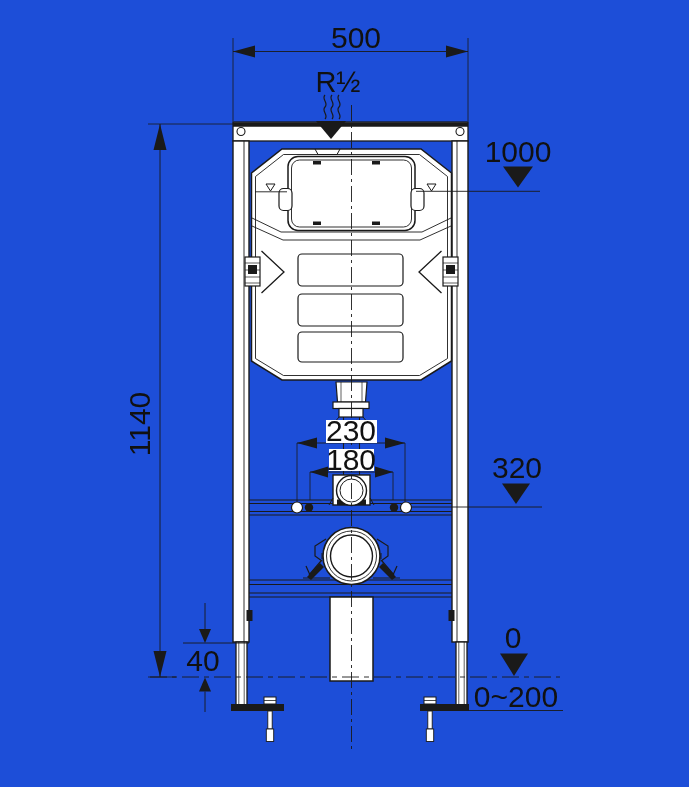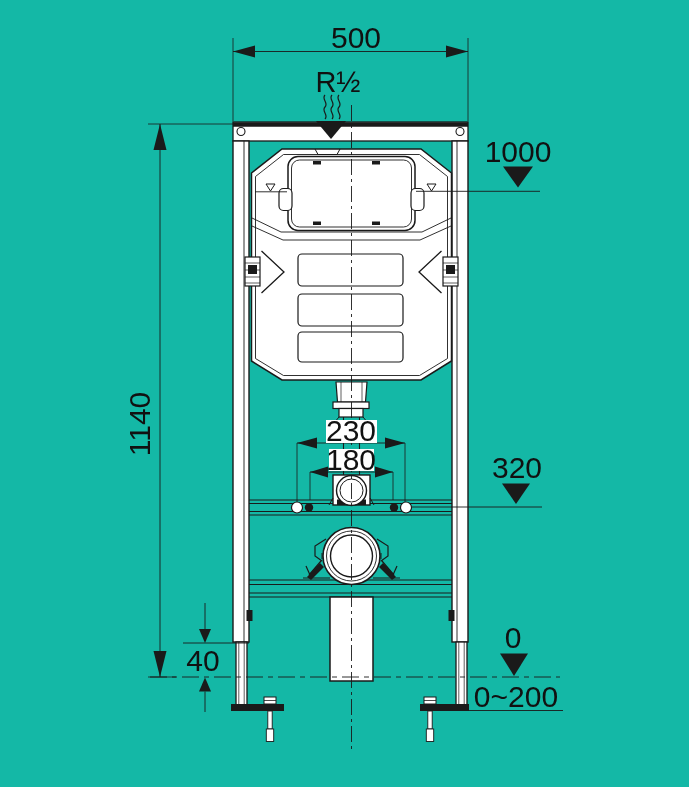--- a/index.html
+++ b/index.html
@@ -1,16 +1,16 @@
 <!DOCTYPE html>
 <html><head>
 <meta charset="utf-8">
 <style>
   html,body{margin:0;padding:0;background:#fff;}
-  .canvas{position:relative;width:689px;height:787px;background:#14b8a6;overflow:hidden;
+  .canvas{position:relative;width:689px;height:787px;background:#1d4ed8;overflow:hidden;
           font-family:"Liberation Sans",sans-serif;}
   svg{position:absolute;left:0;top:0;}
   svg text{fill:#111;font-family:"Liberation Sans",sans-serif;font-size:30px;}
   svg .small{font-size:29px;}
   .ln{stroke:#1a1a1a;fill:none;}
   .fillw{fill:#ffffff;stroke:#1a1a1a;}
   .solid{fill:#1a1a1a;stroke:none;}
 </style>
 </head>
 <body>

